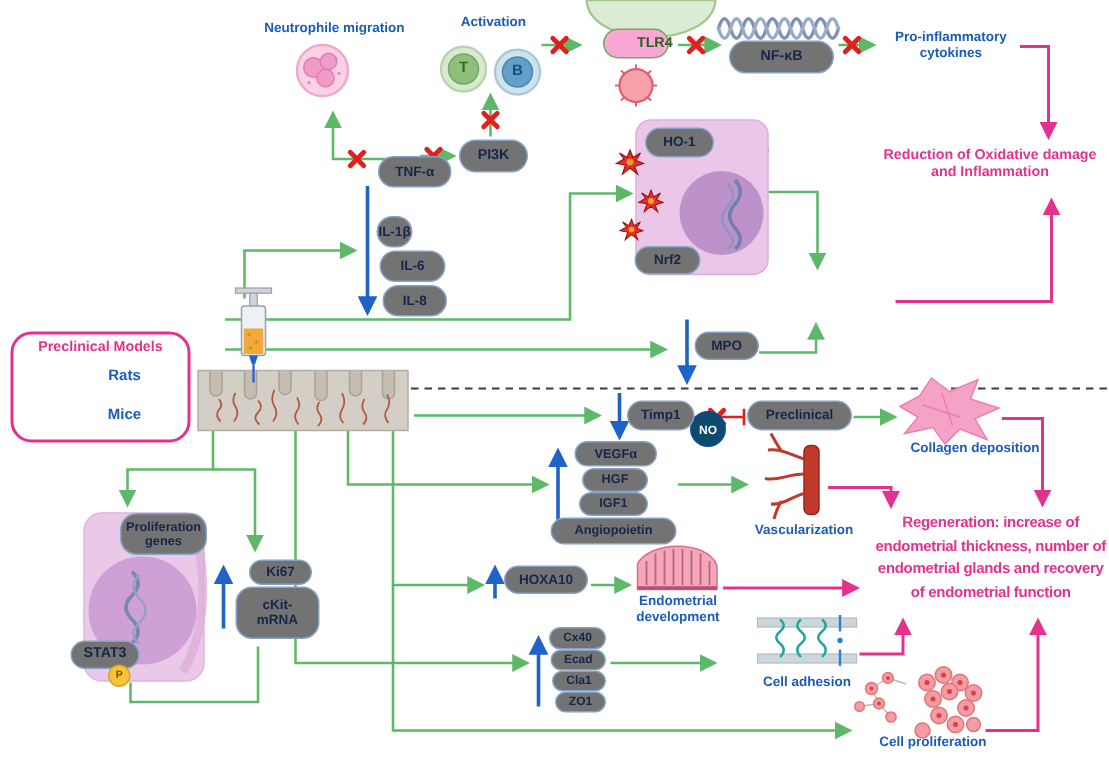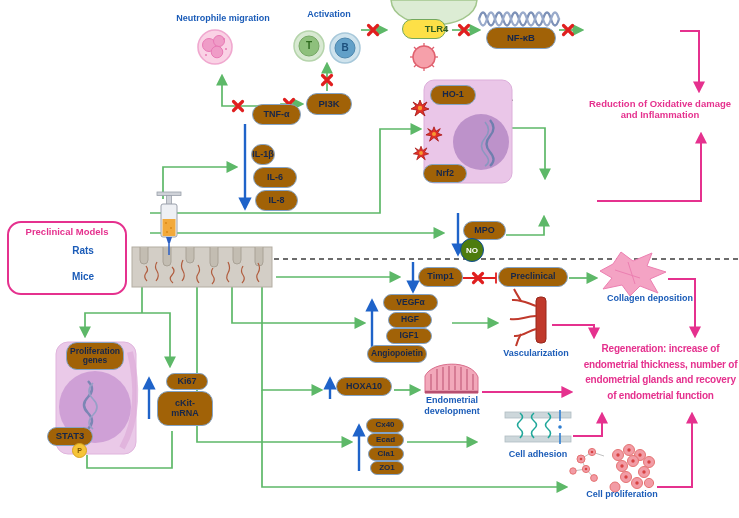--- a/index.html
+++ b/index.html
@@ -1,28 +1,28 @@
 <!DOCTYPE html>
 <html><head>
 <meta charset="utf-8">
 <style>
   html,body{margin:0;padding:0;background:#fff;}
   #canvas{position:relative;width:739px;height:518px;background:#ffffff;overflow:hidden;
           font-family:"Liberation Sans",sans-serif;}
   #net{position:absolute;left:0;top:0;z-index:1;}
   .abs{position:absolute;z-index:2;box-sizing:border-box;}
   .pill{display:flex;align-items:center;justify-content:center;text-align:center;
-        background:#a16207;border:1.3px solid #84a3c6;border-radius:11px;
+        background:#737373;border:1.3px solid #84a3c6;border-radius:11px;
         font-weight:bold;font-size:8.5px;color:#16264a;line-height:1.1;}
-  .pill.green{background:#fde047;border-color:#74a85e;color:#2d5d22;padding-left:25px;}
+  .pill.green{background:#f9a8d4;border-color:#74a85e;color:#2d5d22;padding-left:25px;}
   .lbl{font-weight:bold;text-align:center;line-height:1.2;}
   .blue{color:#1b5cb8;font-size:9px;}
   .pink{color:#e5318e;font-size:9.5px;}
   .circ{border-radius:50%;display:flex;align-items:center;justify-content:center;font-weight:bold;}
-  .no-chip{background:#4d7c0f;color:#fff;font-size:8px;border:1.5px solid #0d4c9c;}
+  .no-chip{background:#0c4a6e;color:#fff;font-size:8px;border:1.5px solid #0d4c9c;margin-top:36px;}
   .p-chip{background:#f6c437;border:1.2px solid #d9a520;color:#7a5400;font-size:7px;}
   .box-preclin{border:2px solid #e5318e;border-radius:14px;background:#fff;}
   .cellletter{font-weight:bold;font-size:10px;text-align:center;}
 </style>
 </head>
 <body>
 
 <div id="canvas">
 
 <svg id="net" width="739" height="518" viewBox="0 0 739 518">
@@ -325,20 +325,21 @@
 </svg>
 
 <div class="abs lbl blue" style="left:158px;top:13px;width:130px;">Neutrophile migration</div>
 <div class="abs lbl blue" style="left:298px;top:9px;width:62px;">Activation</div>
 <div class="abs cellletter" style="left:303px;top:40px;width:12px;color:#2e6b1f;">T</div>
 <div class="abs cellletter" style="left:339px;top:42px;width:12px;color:#1c4f7c;">B</div>
 
 <div class="abs pill" style="left:306px;top:93px;width:46px;height:22px;font-size:9.5px;border-radius:12px;">PI3K</div>
 <div class="abs pill green" style="left:402px;top:19px;width:44px;height:20px;font-size:9.5px;">TLR4</div>
 <div class="abs pill" style="left:486px;top:27px;width:70px;height:22px;font-size:9.5px;border-radius:12px;">NF-κB</div>
+<div class="abs lbl blue" style="left:584px;top:19px;width:100px;">Pro-inflammatory cytokines</div>
 <div class="abs lbl pink" style="left:582px;top:98px;width:156px;">Reduction of Oxidative damage and Inflammation</div>
 
 <div class="abs pill" style="left:252px;top:104px;width:49px;height:21px;font-size:9px;">TNF-α</div>
 <div class="abs pill" style="left:251px;top:144px;width:24px;height:21px;font-size:9px;">IL-1β</div>
 <div class="abs pill" style="left:253px;top:167px;width:44px;height:21px;font-size:9px;">IL-6</div>
 <div class="abs pill" style="left:255px;top:190px;width:43px;height:21px;font-size:9px;">IL-8</div>
 
 <div class="abs pill" style="left:430px;top:85px;width:46px;height:20px;font-size:9px;">HO-1</div>
 <div class="abs pill" style="left:423px;top:164px;width:44px;height:19px;font-size:9px;">Nrf2</div>
 <div class="abs pill" style="left:463px;top:221px;width:43px;height:19px;font-size:9px;">MPO</div>
@@ -349,34 +350,34 @@
 <div class="abs lbl blue" style="left:64px;top:245px;width:38px;font-size:10px;">Rats</div>
 <div class="abs lbl blue" style="left:64px;top:271px;width:38px;font-size:10px;">Mice</div>
 
 <div class="abs pill" style="left:418px;top:267px;width:45px;height:20px;font-size:9px;">Timp1</div>
 <div class="abs pill" style="left:498px;top:267px;width:70px;height:20px;font-size:9px;">Preclinical</div>
 <div class="abs lbl blue" style="left:602px;top:293px;width:96px;">Collagen deposition</div>
 
 <div class="abs pill" style="left:383px;top:294px;width:55px;height:17px;">VEGFα</div>
 <div class="abs pill" style="left:388px;top:312px;width:44px;height:16px;">HGF</div>
 <div class="abs pill" style="left:386px;top:328px;width:46px;height:16px;text-align:center;">IGF1</div>
-<div class="abs pill" style="left:367px;top:345px;width:60px;height:18px;">Angiopoietin</div>
+<div class="abs pill" style="left:367px;top:345px;width:84px;height:18px;">Angiopoietin</div>
 <div class="abs lbl blue" style="left:492px;top:348px;width:88px;">Vascularization</div>
 
 <div class="abs lbl pink" style="left:582px;top:341px;width:157px;font-size:10px;line-height:1.55;letter-spacing:-0.2px;">Regeneration: increase of endometrial thickness, number of endometrial glands and recovery of endometrial function</div>
 
 <div class="abs pill" style="left:336px;top:377px;width:56px;height:19px;font-size:9px;">HOXA10</div>
 <div class="abs lbl blue" style="left:412px;top:395px;width:80px;">Endometrial development</div>
 
 <div class="abs pill" style="left:366px;top:418px;width:38px;height:15px;font-size:8px;">Cx40</div>
 <div class="abs pill" style="left:367px;top:433px;width:37px;height:14px;font-size:8px;">Ecad</div>
 <div class="abs pill" style="left:368px;top:447px;width:36px;height:14px;font-size:8px;">Cla1</div>
 <div class="abs pill" style="left:370px;top:461px;width:34px;height:14px;font-size:8px;">ZO1</div>
 <div class="abs lbl blue" style="left:505px;top:449px;width:66px;">Cell adhesion</div>
 <div class="abs lbl blue" style="left:578px;top:477px;width:88px;margin-top:12px;">Cell proliferation</div>
 
-<div class="abs pill" style="left:66px;top:342px;width:58px;height:28px;">Proliferation genes</div>
+<div class="abs pill" style="left:80px;top:342px;width:58px;height:28px;">Proliferation genes</div>
 <div class="abs pill" style="left:47px;top:427px;width:46px;height:19px;font-size:9.5px;">STAT3</div>
 <div class="abs circ p-chip" style="left:72px;top:443px;width:15px;height:15px;">P</div>
 <div class="abs pill" style="left:166px;top:373px;width:42px;height:17px;font-size:9px;">Ki67</div>
 <div class="abs pill" style="left:157px;top:391px;width:56px;height:35px;font-size:9px;padding:0 6px;">cKit-mRNA</div>
 
 </div>
 
 </body></html>

